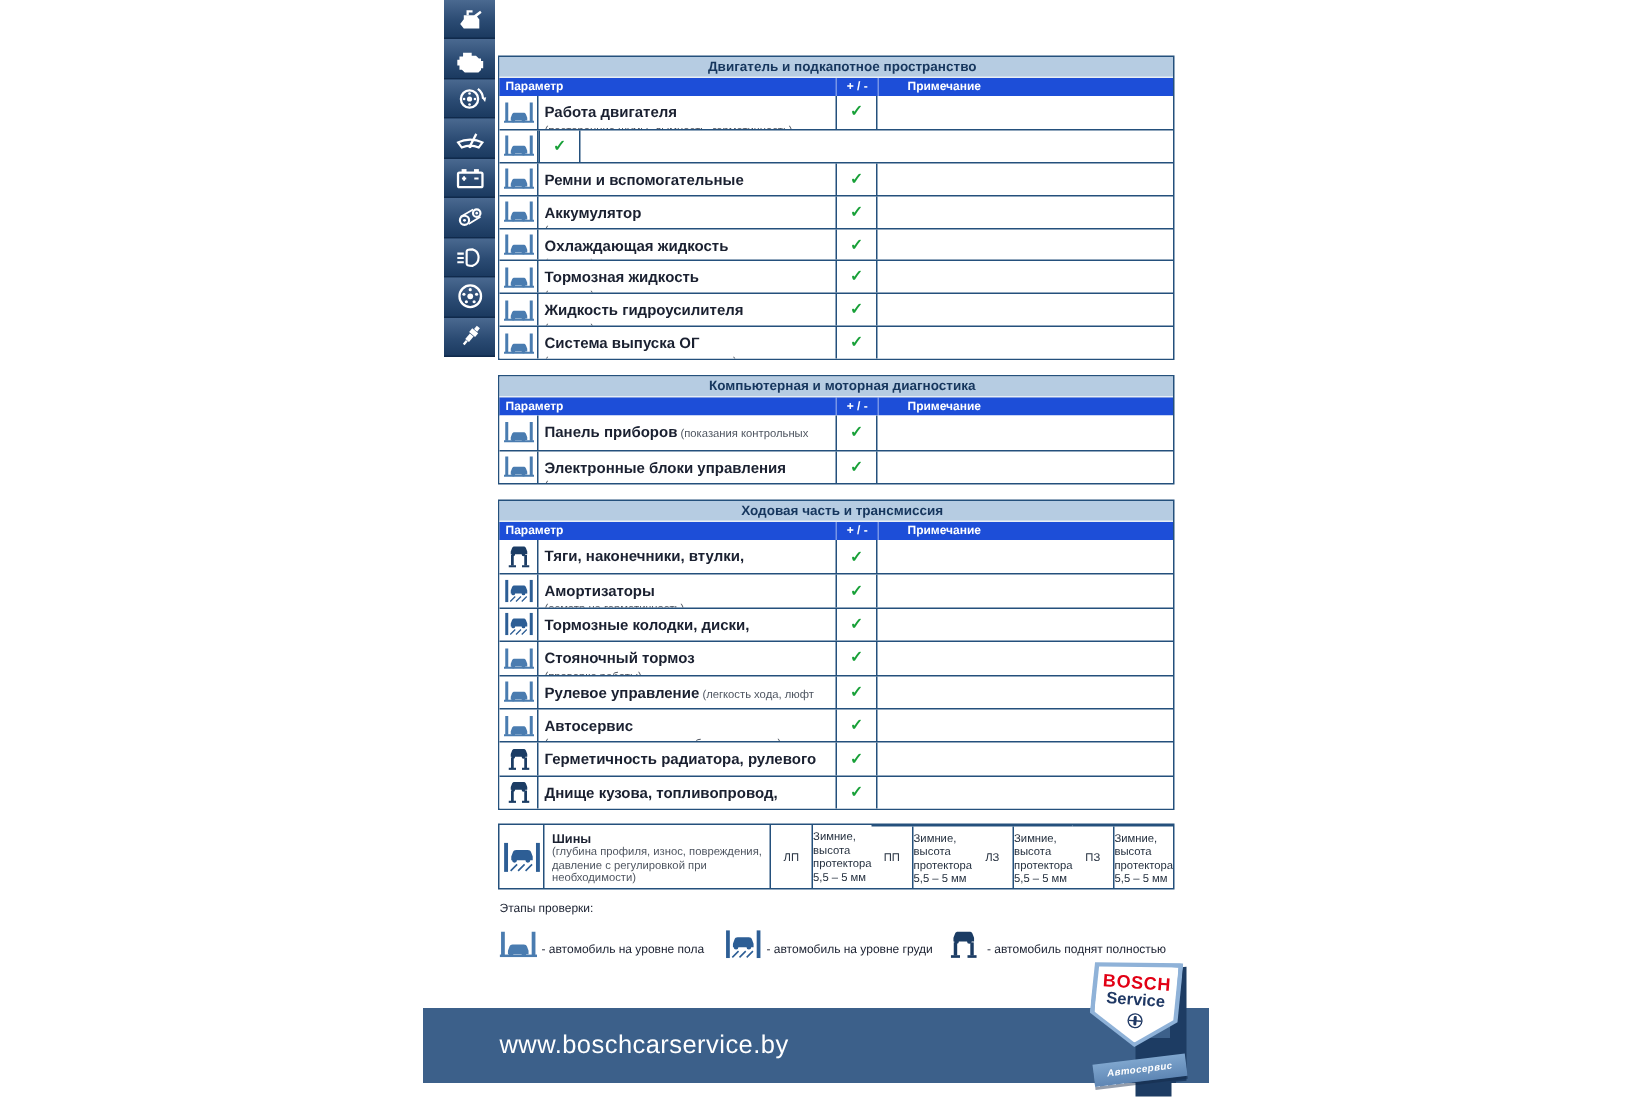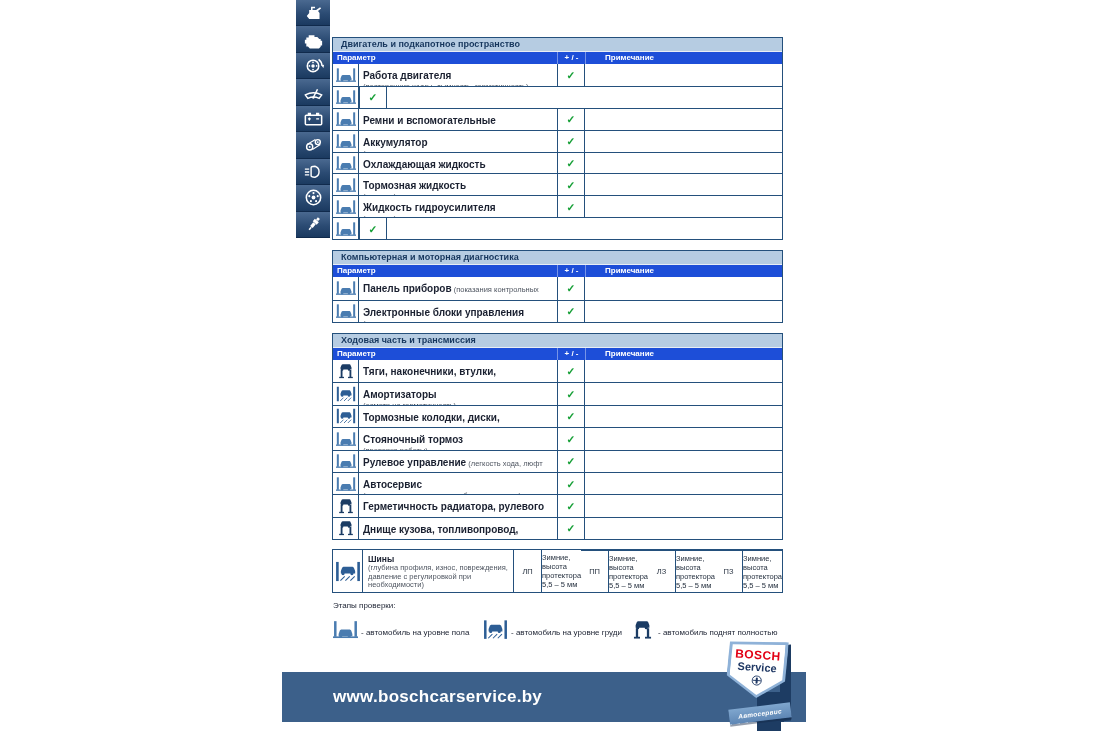--- a/index.html
+++ b/index.html
@@ -7,21 +7,21 @@
 
   
   .sidebar{position:absolute;left:296px;top:0;width:34px;height:238px;display:flex;flex-direction:column;background:#16365C;}
   .sb-tile{flex:1;display:flex;align-items:center;justify-content:center;
     background:linear-gradient(180deg,#4A6990 0%,#2B4B73 55%,#1B3A60 100%);
     border-bottom:1px solid #102A4C;box-sizing:border-box;}
   .sb-tile svg{width:23px;height:23px;}
 
   
   .tbl{position:absolute;left:332px;width:451px;border:1px solid #24507C;box-sizing:border-box;background:#fff;}
-  .sec-title{height:13px;background:#B6CCE2;color:#16365D;font-weight:bold;font-size:9px;line-height:13px;padding-left:8px;border-bottom:1px solid #E8EEF5;}
+  .sec-title{height:13px;background:#B6CCE2;color:#16365D;font-weight:bold;font-size:9px;line-height:13px;padding-left:8px;border-bottom:1px solid #E8EEF5;text-align:center;}
   .col-head{display:flex;background:#1d4ed8;color:#fff;font-weight:bold;font-size:8px;height:12px;line-height:12px;}
   .ch-param{width:224px;padding-left:4px;box-sizing:border-box;}
   .ch-pm{width:28px;text-align:center;border-left:1px solid rgba(255,255,255,.4);box-sizing:border-box;}
   .ch-note{flex:1;padding-left:19px;border-left:1px solid rgba(255,255,255,.4);box-sizing:border-box;}
 
   .t-row{display:flex;background:#fff;border-top:1px solid #24507C;box-sizing:border-box;}
   .rows .t-row:first-child{border-top:none;}
   .tbl-1 .t-row{height:21.9px;} .tbl-2 .t-row{height:22.5px;} .tbl-3 .t-row{height:22.4px;}
   .c-icon{width:26px;display:flex;align-items:center;justify-content:center;border-right:1px solid #24507C;box-sizing:border-box;}
   .c-icon svg{width:20px;height:16px;}
@@ -52,21 +52,21 @@
   
   .legend{position:absolute;left:333px;top:601px;width:451px;}
   .legend-label{font-size:8px;color:#1A2030;}
   .legend-items{position:relative;height:28px;margin-top:3px;}
   .legend-item{position:absolute;bottom:2px;display:flex;align-items:flex-end;}
   .legend-item .licon svg{width:25px;height:19px;display:block;}
   .legend-item .lbl{font-size:8px;color:#1A2030;line-height:1;padding:0 0 2px 3px;white-space:nowrap;}
 
   
   .banner{position:absolute;left:282px;top:672px;width:524px;height:50px;background:#3C608A;display:flex;align-items:center;}
-  .banner-url{color:#fff;font-weight:bold;font-size:17px;padding-left:51px;letter-spacing:.3px;}
+  .banner-url{color:#fff;font-weight:normal;font-size:17px;padding-left:51px;letter-spacing:.3px;}
 
   
   .logo{position:absolute;left:727px;top:640px;width:70px;height:92px;z-index:5;}
   .logo-side{position:absolute;left:53px;top:5px;width:11px;height:76px;background:#1D3C63;transform:skewY(-6deg);}
   .logo-block{position:absolute;left:30px;top:52px;width:27px;height:30px;background:#1D3C63;}
   .logo-tail{position:absolute;left:30px;top:79px;width:24px;height:12px;background:#1D3C63;}
   .shield-outer{position:absolute;left:0;top:0;width:60px;height:58px;transform:rotate(4deg);
     clip-path:polygon(2% 6%,100% 0,98% 68%,52% 100%,0 64%);background:#8FB2D8;}
   .shield-face{position:absolute;left:3px;top:3px;right:3px;bottom:3px;
     clip-path:polygon(2% 6%,100% 0,98% 68%,52% 100%,0 64%);background:#fff;
@@ -320,20 +320,23 @@
            <span class="check-mark">✓</span>
          </div>
          <div class="c-note"></div>
        </div>
       <div class="t-row">
          <div class="c-icon stage-floor">
            <svg viewBox="0 0 24 18">
             <use href="#i-lift-floor"></use>
           </svg>
          </div>
+         <div class="c-param">
+           <span class="row-title">Система выпуска ОГ</span><span class="row-sub">(повреждения, коррозия, крепление)</span>
+         </div>
          <div class="c-check">
            <span class="check-mark">✓</span>
          </div>
          <div class="c-note"></div>
        </div>
     </div>
 </div>
 
 <div class="tbl tbl-2" style="top:250px">
   <div class="sec-title">Компьютерная и моторная диагностика</div>

